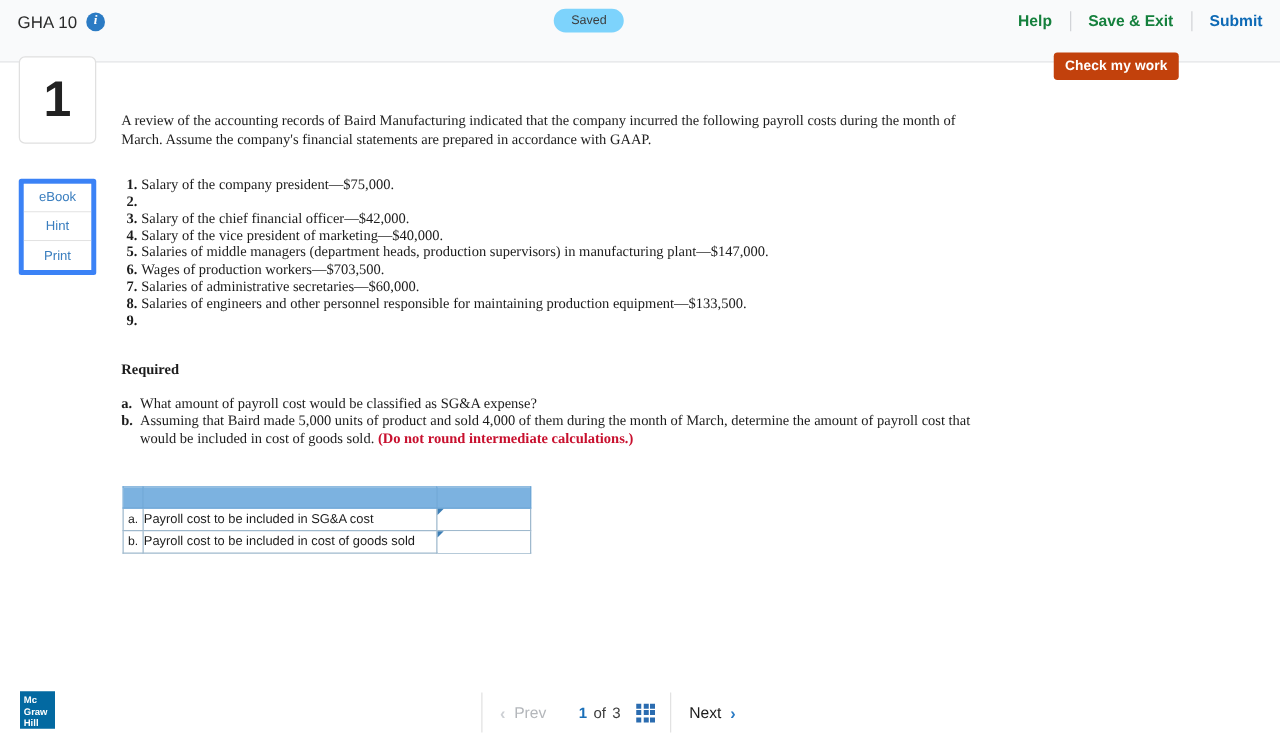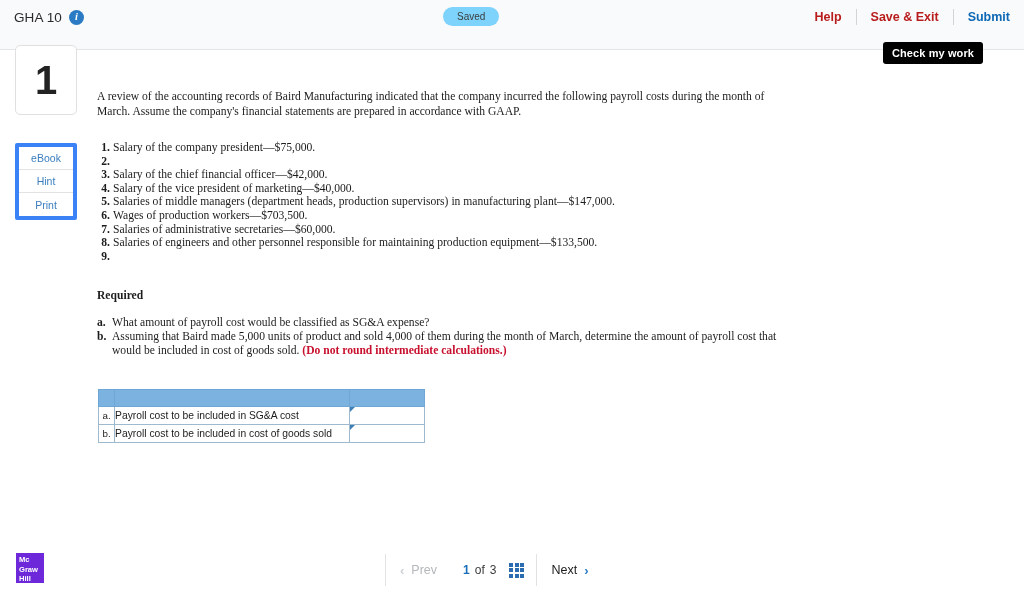--- a/index.html
+++ b/index.html
@@ -40,35 +40,35 @@
     height: 19px; padding: 0 14px;
     background: #7dd3fc; border-radius: 10px;
     font-size: 10px; color: #3c3c3c;
     display: flex; align-items: center; justify-content: center;
   }
   .topbar-right {
     position: absolute; right: 14px; top: 0; height: 34px;
     display: flex; align-items: center;
   }
   .topbar-right .tb-link {
-    font-size: 12.5px; font-weight: bold; color: #b91c1c;
+    font-size: 12.5px; font-weight: bold; color: #15803d;
     padding: 0 14px; text-decoration: none; cursor: pointer;
     white-space: nowrap;
   }
   .topbar-right .tb-link.submit { color: #0d69b5; padding-right: 0; }
   .tb-div { width: 1px; height: 16px; background: #d2d4d8; }
 
   
   .check-btn {
     position: absolute; left: 843px; top: 42px;
     width: 100px; height: 22px;
-    background: #000000; border: none; border-radius: 3px;
+    background: #c2410c; border: none; border-radius: 3px;
     color: #ffffff; font-size: 11px; font-weight: bold;
     cursor: pointer; letter-spacing: .1px;
-    display: flex; align-items: center; justify-content: center; margin-left: 40px;
+    display: flex; align-items: center; justify-content: center;
   }
 
   
   .qnum-box {
     position: absolute; left: 15px; top: 45px;
     width: 62px; height: 70px;
     background: #fff; border: 1px solid #e0e0e0; border-radius: 5px;
     display: flex; align-items: center; justify-content: center;
     font-size: 40px; font-weight: bold; color: #222;
     line-height: 1;
@@ -149,21 +149,21 @@
   }
   .cell-input input {
     width: 100%; height: 100%; border: none; outline: none;
     background: transparent; font-family: "Liberation Sans", sans-serif;
     font-size: 10.5px; text-align: right; padding-right: 4px;
   }
 
   
   .mhe-logo {
     position: absolute; left: 16px; top: 553px;
-    width: 28px; height: 30px; background: #6d28d9;
+    width: 28px; height: 30px; background: #0369a1;
     color: #fff; font-size: 7.6px; font-weight: bold;
     line-height: 9.6px; padding: 2px 0 0 3px;
     font-family: "Liberation Sans", sans-serif;
   }
   .pager {
     position: absolute; left: 385px; top: 553px;
     height: 34px; display: flex; align-items: center;
   }
   .pager-div { width: 1px; height: 32px; background: #e2e2e2; }
   .pg-prev, .pg-next {

